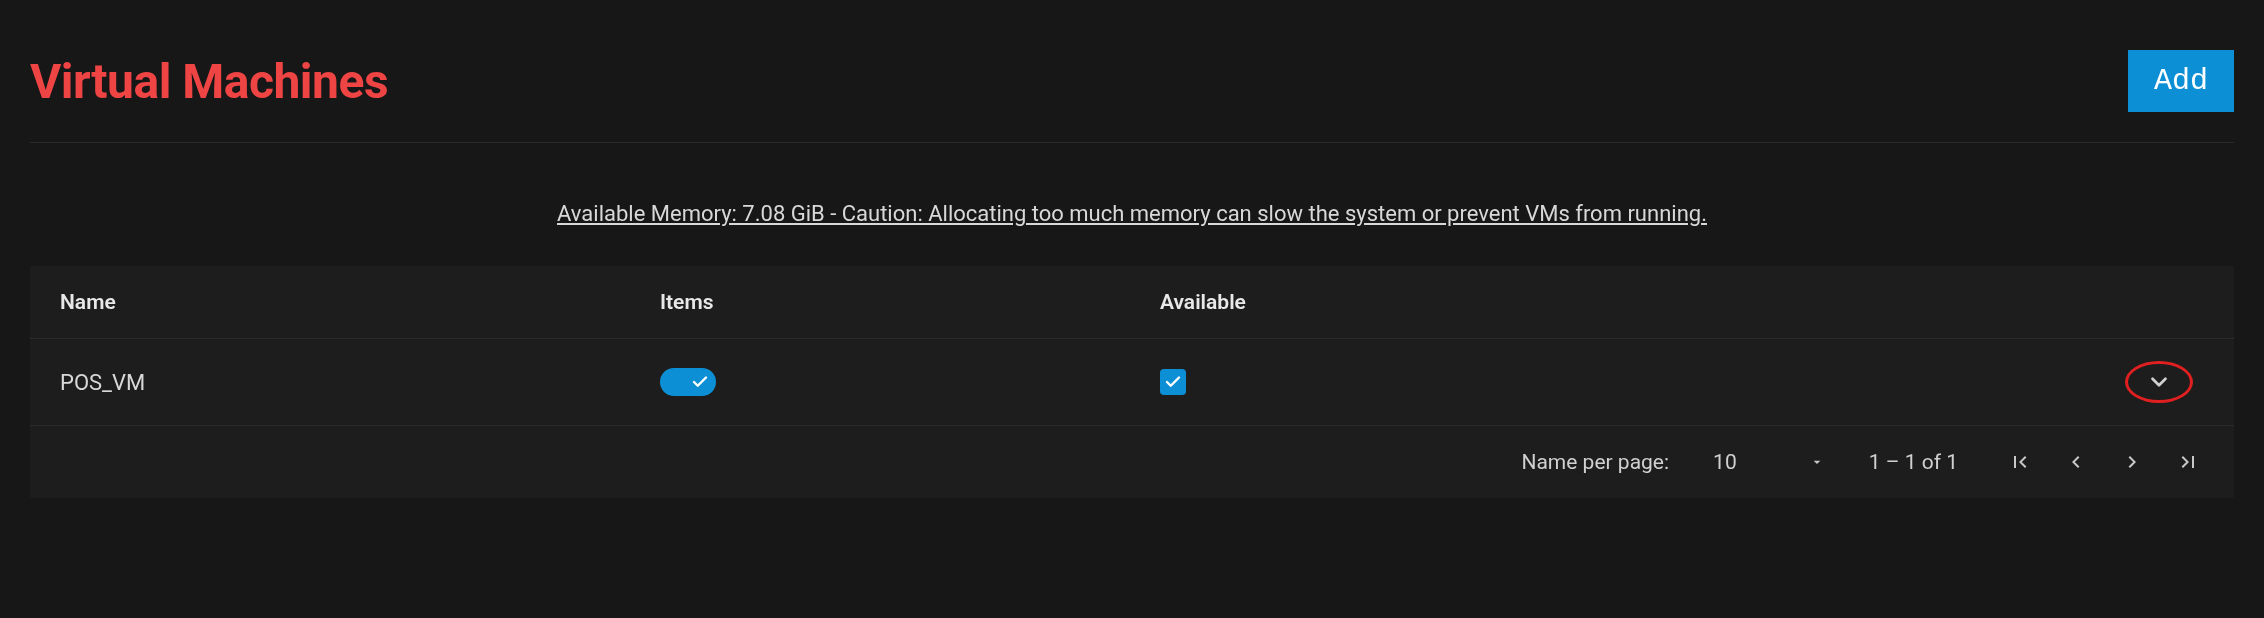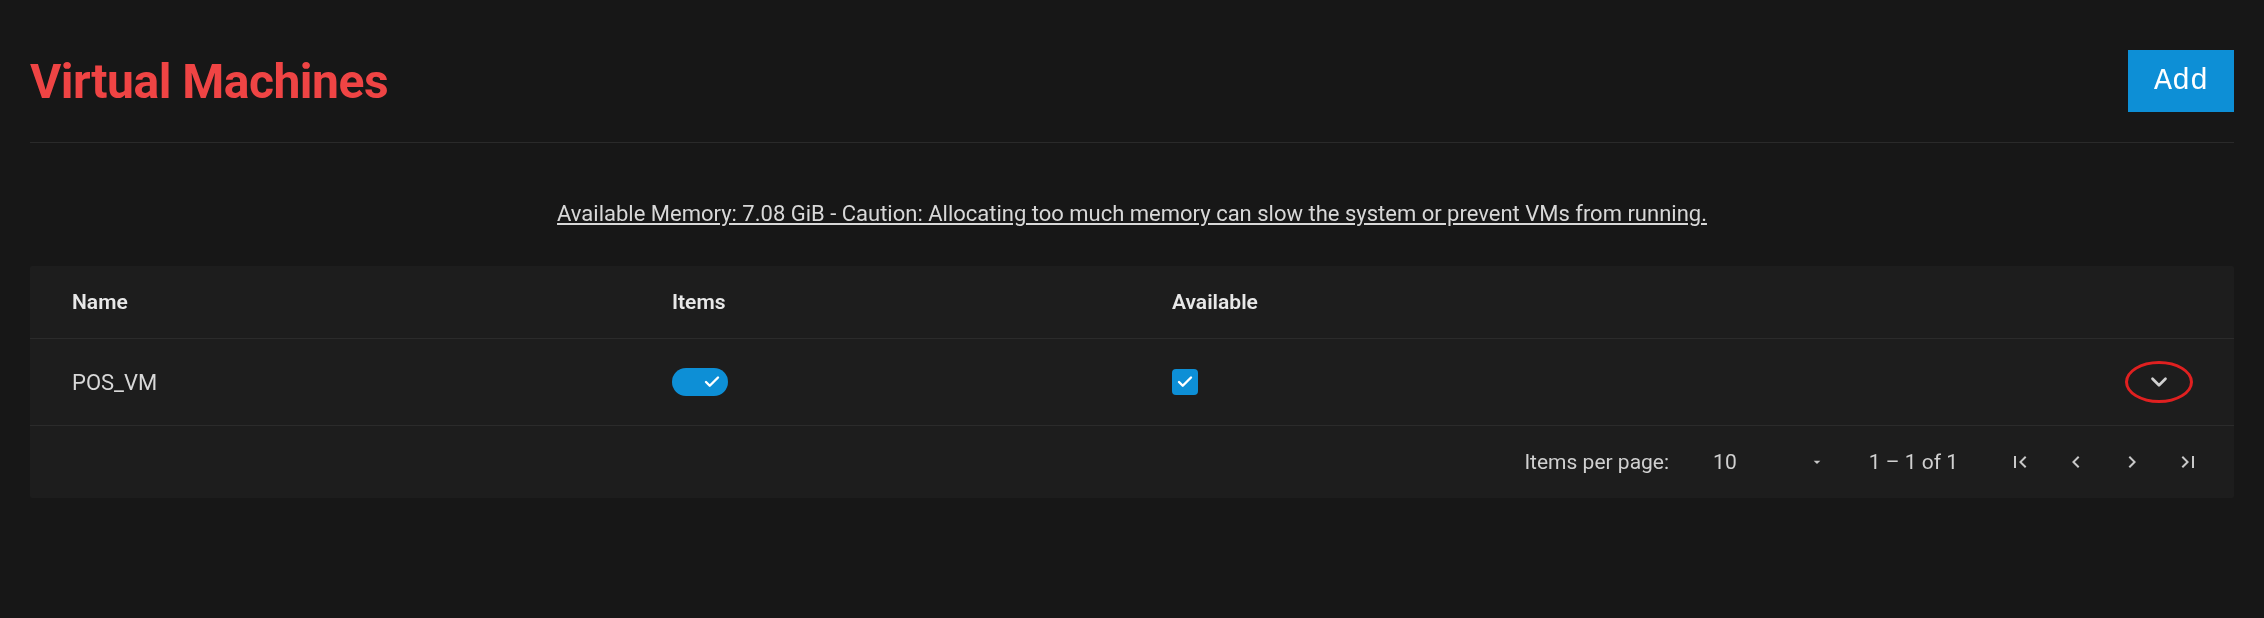--- a/index.html
+++ b/index.html
@@ -53,21 +53,21 @@
   }
   .table-header {
     display: flex;
     align-items: center;
     padding: 24px 30px;
     font-size: 21px;
     font-weight: 600;
     color: #e8e8e8;
     border-bottom: 1px solid #2b2b2b;
   }
-  .col-name { flex: 0 0 600px; margin-left: 12px; }
+  .col-name { flex: 0 0 600px; }
   .col-state { flex: 0 0 500px; }
   .col-autostart { flex: 1; }
   .col-expand { flex: 0 0 90px; display:flex; justify-content:center; }
   .table-row {
     display: flex;
     align-items: center;
     padding: 22px 30px;
     font-size: 22px;
     color: #d8d8d8;
     border-bottom: 1px solid #2b2b2b;
@@ -190,21 +190,21 @@
           <button class="expand-btn">
             <svg width="26" height="26" viewBox="0 0 24 24" fill="none" stroke="#d0d0d0" stroke-width="2.5" stroke-linecap="round" stroke-linejoin="round">
                 <polyline points="6 9 12 15 18 9"></polyline>
               </svg>
           </button>
         </span>
       </div>
     </div>
 
     <div class="paginator">
-      <span class="pg-label">Items per page:</span>
+      <span class="pg-label">Name per page:</span>
       <span class="pg-select">
         <span>10</span>
         <svg width="16" height="16" viewBox="0 0 24 24" fill="#c8c8c8">
             <path d="M7 10l5 5 5-5z"></path>
           </svg>
       </span>
       <span class="pg-range">1 – 1 of 1</span>
       <span class="pg-nav">
         <button>
           <svg width="24" height="24" viewBox="0 0 24 24" fill="#c8c8c8">

